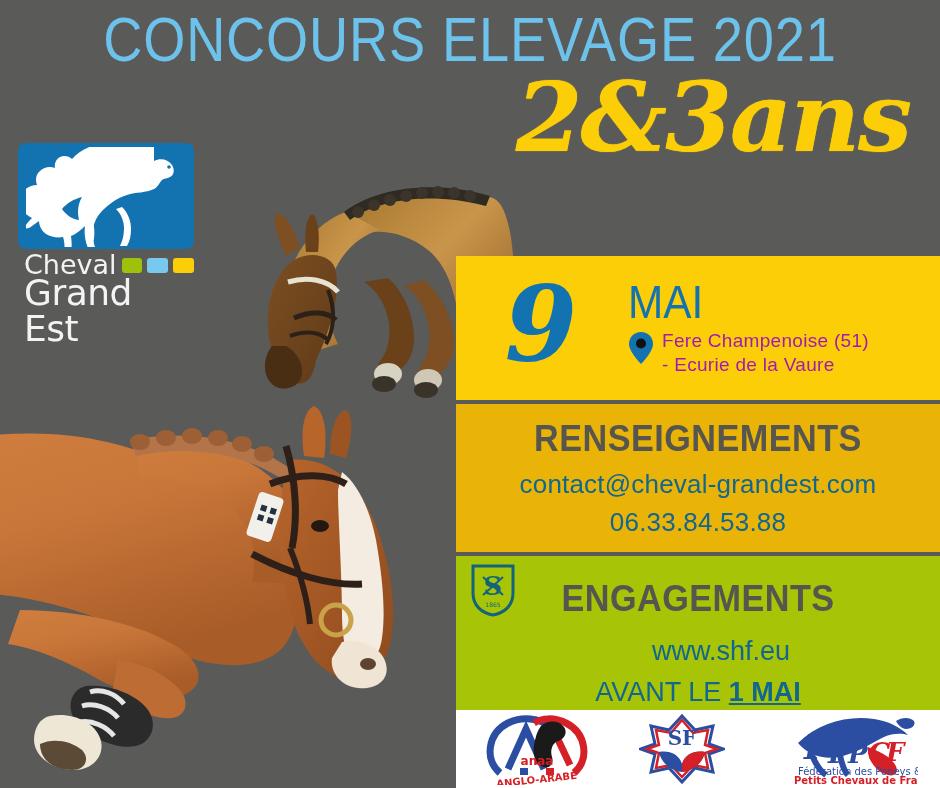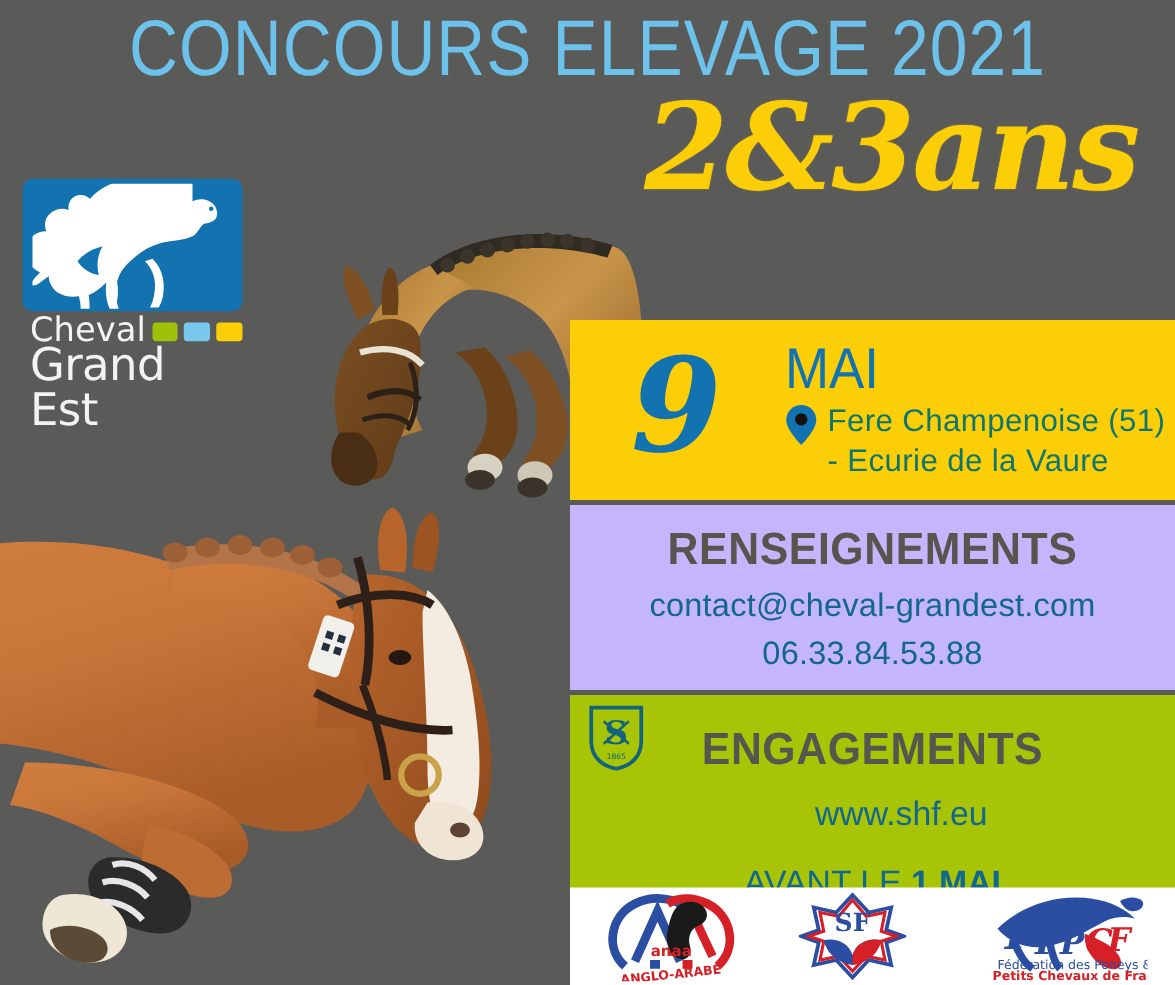--- a/index.html
+++ b/index.html
@@ -38,58 +38,58 @@
   .logo-cheval{font-family:"DejaVu Sans",sans-serif;font-size:27px;color:#f3f3f3;line-height:1.05;letter-spacing:0px;}
   .sw{display:inline-block;width:22px;height:15px;border-radius:3px;margin-left:5px;}
   .sw1{background:#9dc209;}.sw2{background:#79c9ef;}.sw3{background:#fbce08;}
   .logo-grandest{font-family:"DejaVu Sans",sans-serif;font-size:36px;color:#f3f3f3;line-height:1.0;padding-left:6px;margin-top:-4px;letter-spacing:-0.5px;}
 
   
   .horse{position:absolute;}
   
   .panel{position:absolute;left:456px;width:484px;box-sizing:border-box;}
   .panel-date{top:256px;height:144px;background:#fbce08;display:flex;align-items:center;}
-  .panel-info{top:404px;height:148px;background:#c4b5fd;text-align:center;padding-top:14px;}
+  .panel-info{top:404px;height:148px;background:#eab308;text-align:center;padding-top:14px;}
   .panel-eng{top:556px;height:176px;background:#a8c406;text-align:center;padding-top:22px;position:relative;}
   .panel-logos{top:710px;height:78px;background:#ffffff;display:flex;align-items:center;justify-content:space-around;}
 
   .day{
     font-family:"DejaVu Serif",serif;font-style:italic;font-weight:700;
     font-size:104px;color:#1273b0;line-height:1;
     width:170px;text-align:center;margin-top:-6px;
   }
   .date-right{flex:1;padding-left:2px;}
   .month{
     font-family:"Liberation Sans Narrow","Liberation Sans",sans-serif;
     font-size:46px;color:#1273b0;line-height:1;letter-spacing:0px;margin-bottom:4px;
     transform:scaleX(0.92);transform-origin:0 50%;
   }
   .loc-row{display:flex;align-items:flex-start;}
   .pin{margin-right:8px;margin-top:2px;flex:0 0 auto;}
   .loc-lines{font-family:"Liberation Sans Narrow","Liberation Sans",sans-serif;
-    font-size:25px;color:#0f766e;line-height:1.28;letter-spacing:0.3px;}
+    font-size:19px;color:#a21caf;line-height:1.28;letter-spacing:0.3px;}
   .loc2{padding-left:0px;}
 
   .head-dark{
     font-family:"Liberation Sans Narrow","Liberation Sans",sans-serif;
     font-weight:700;font-size:36px;color:#56564f;letter-spacing:0.5px;
     transform:scaleX(0.95);
   }
   .sub-blue{
     font-family:"Liberation Sans Narrow","Liberation Sans",sans-serif;
     font-size:26px;color:#11678e;letter-spacing:0.2px;margin-top:9px;
   }
   .sub-blue2{
     font-family:"Liberation Sans Narrow","Liberation Sans",sans-serif;
     font-size:26px;color:#11678e;letter-spacing:0.2px;margin-top:7px;
   }
   .eng-url{font-family:"Liberation Sans Narrow","Liberation Sans",sans-serif;
     font-size:27px;color:#11678e;margin-top:16px;margin-left:46px;}
   .eng-before{font-family:"Liberation Sans Narrow","Liberation Sans",sans-serif;
-    font-size:27px;color:#11678e;margin-top:24px;}
+    font-size:27px;color:#11678e;margin-top:10px;}
   .eng-before u{text-decoration:underline;font-weight:700;}
   .shf-badge{position:absolute;left:14px;top:7px;}
   .logo-cell{display:flex;align-items:center;justify-content:center;}
 </style>
 </head>
 <body>
 
 <div id="poster">
 
   <div class="title">CONCOURS ELEVAGE 2021</div>

